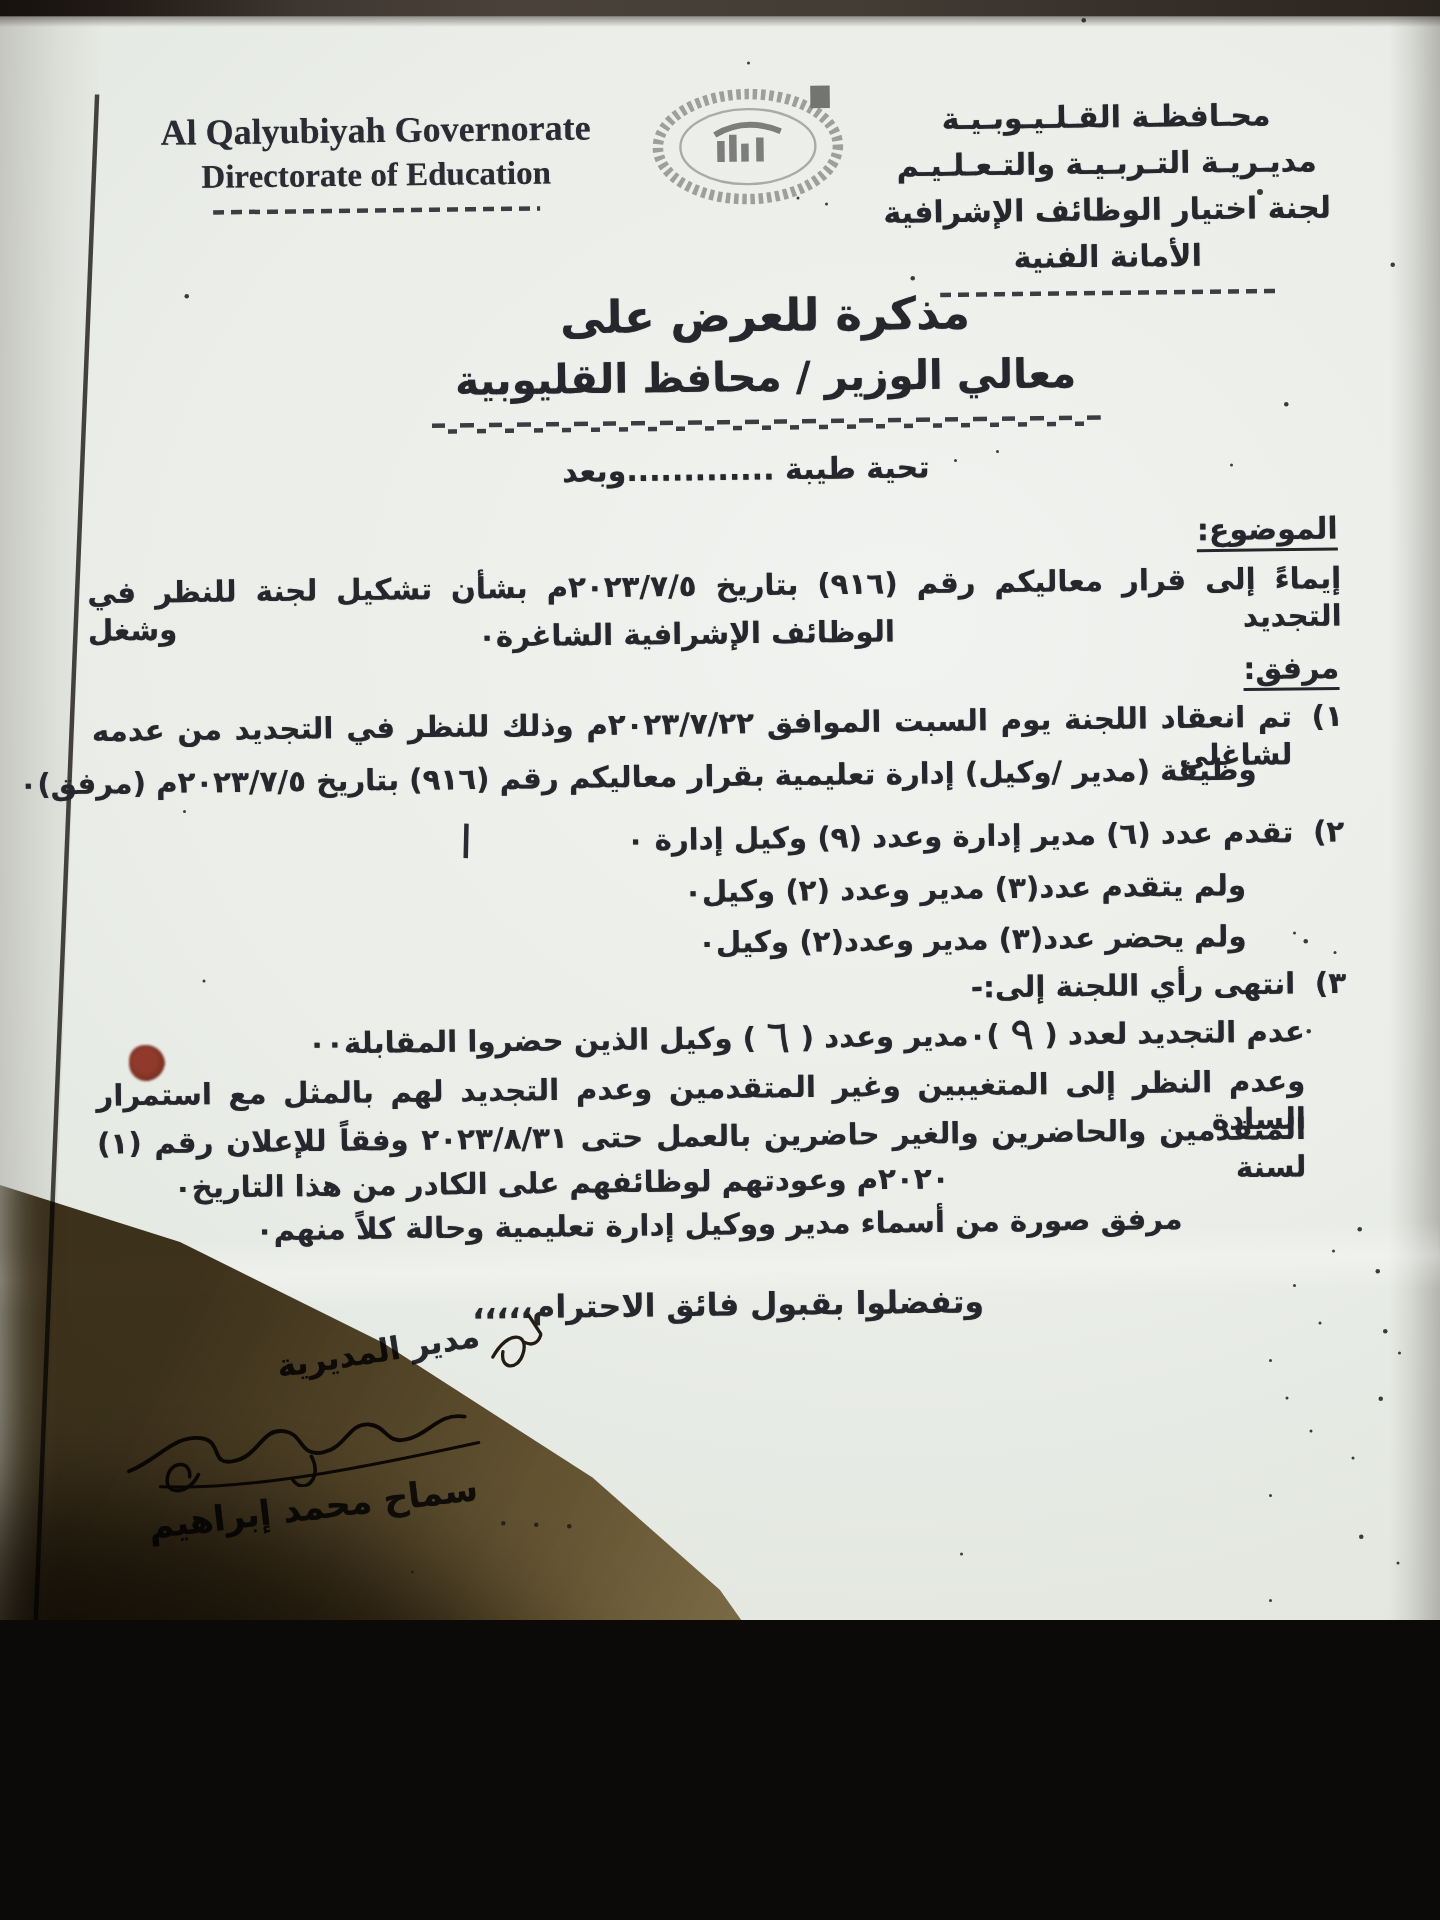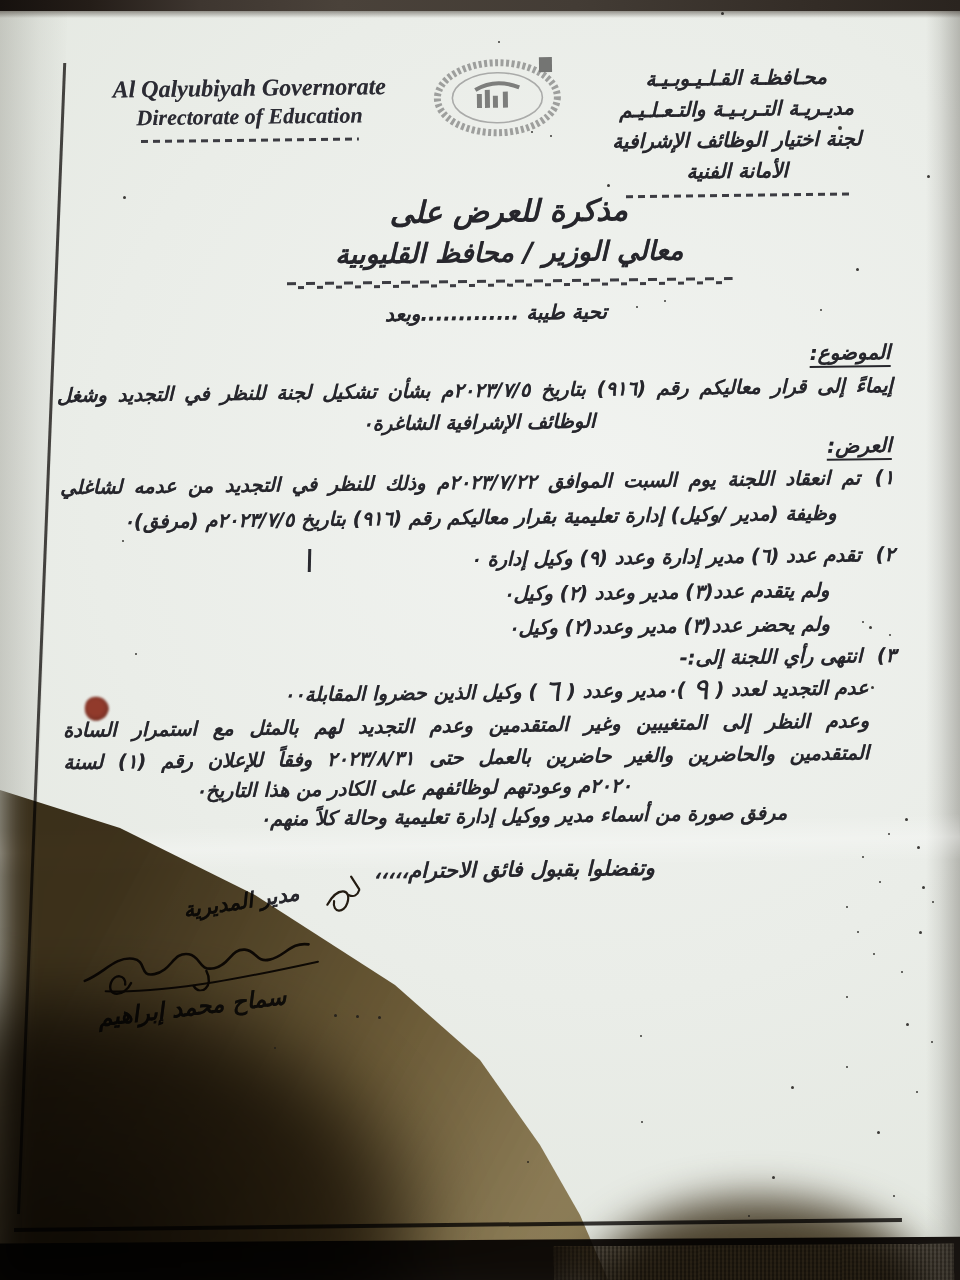--- a/index.html
+++ b/index.html
@@ -1,17 +1,17 @@
 <!DOCTYPE html>
 <html lang="ar"><head>
 <meta charset="utf-8">
 <style>
   html,body{margin:0;padding:0;background:#0c0a08;}
-  .photo{position:relative;width:960px;height:1280px;overflow:hidden;
-         font-family:"DejaVu Sans",sans-serif;font-style:italic;}
+  .photo{position:relative;width:960px;height:1080px;overflow:hidden;
+         font-family:"DejaVu Sans",sans-serif;}
   
   .paper{position:absolute;inset:0;
     background:radial-gradient(125% 95% at 62% 38%, #f1f3f0 0%, #eaede8 42%, #e4e8e1 68%, #dde1d9 100%);}
   .left-strip{position:absolute;left:0;top:0;width:70px;height:1280px;
     background:linear-gradient(90deg, rgba(120,118,108,.30), rgba(120,118,108,.10) 55%, transparent);
     clip-path:polygon(0 0, 68px 0, 20px 100%, 0 100%);}
   .right-strip{position:absolute;right:0;top:0;width:34px;height:1280px;
     background:linear-gradient(270deg, rgba(95,92,84,.38), rgba(95,92,84,.12) 60%, transparent);}
   .crease{position:absolute;left:0;top:822px;width:100%;height:46px;
     background:linear-gradient(to bottom, transparent, rgba(255,255,255,.30), transparent);
@@ -113,21 +113,21 @@
       <div style="font-size:27px;margin-top:8px;">معالي الوزير / محافظ القليوبية</div>
       <div class="dashes2" style="width:446px;margin:12px auto 0;"></div>
     </div>
 
     <div class="abs ar c" style="left:330px;top:301px;width:340px;font-size:20px;">تحية طيبة .............وبعد</div>
 
     <div class="abs ar" style="right:66px;top:345px;font-size:20px;"><span class="u">الموضوع:</span></div>
     <div class="abs ar body-line just" style="right:64px;left:60px;top:378px;">إيماءً إلى قرار معاليكم رقم (٩١٦) بتاريخ ٢٠٢٣/٧/٥م بشأن تشكيل لجنة للنظر في التجديد وشغل</div>
     <div class="abs ar body-line nowrap" style="right:362px;top:410px;">الوظائف الإشرافية الشاغرة٠</div>
 
-    <div class="abs ar" style="right:66px;top:438px;font-size:20px;"><span class="u">العرض:</span></div>
+    <div class="abs ar" style="right:66px;top:438px;font-size:20px;"><span class="u">مرفق:</span></div>
 
     <div class="abs ar body-line" style="right:64px;top:470px;">١)</div>
     <div class="abs ar body-line just" style="right:98px;left:62px;top:470px;">تم انعقاد اللجنة يوم السبت الموافق ٢٠٢٣/٧/٢٢م وذلك للنظر في التجديد من عدمه لشاغلي</div>
     <div class="abs ar body-line nowrap" style="right:122px;top:505px;">وظيفة (مدير /وكيل) إدارة تعليمية بقرار معاليكم رقم (٩١٦) بتاريخ ٢٠٢٣/٧/٥م (مرفق)٠</div>
 
     <div class="abs ar body-line" style="right:64px;top:547px;">٢)</div>
     <div class="abs ar body-line nowrap" style="right:98px;top:547px;">تقدم عدد (٦) مدير إدارة وعدد (٩) وكيل إدارة ٠</div>
     <div class="abs ar body-line nowrap" style="right:130px;top:582px;">ولم يتقدم عدد(٣) مدير وعدد (٢) وكيل٠</div>
     <div class="abs ar body-line nowrap" style="right:130px;top:616px;">ولم يحضر عدد(٣) مدير وعدد(٢) وكيل٠</div>
 

